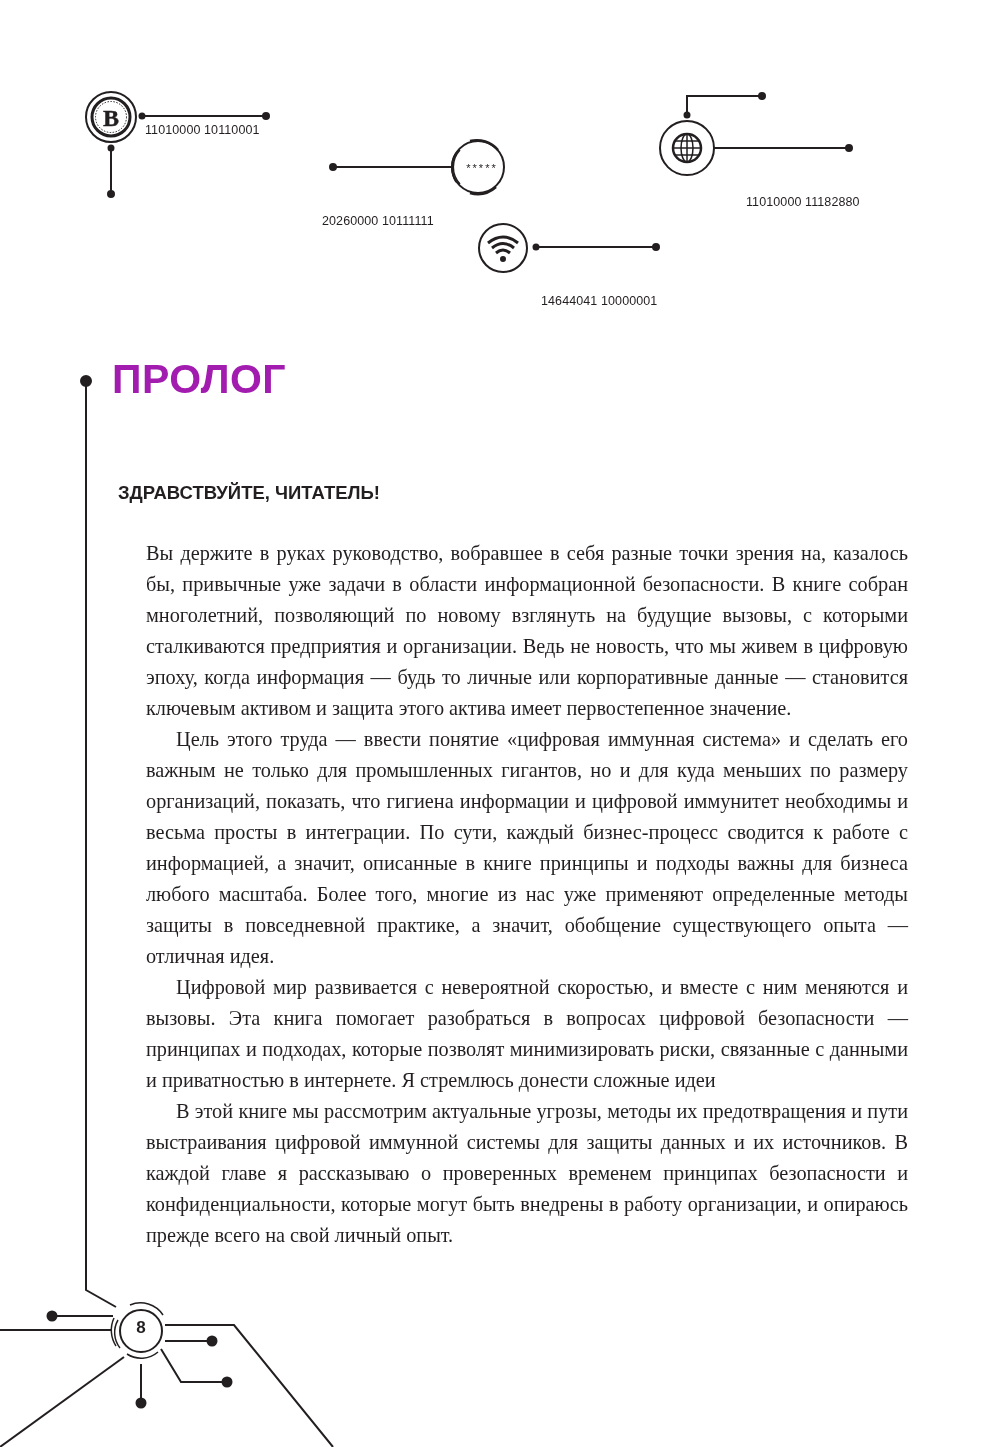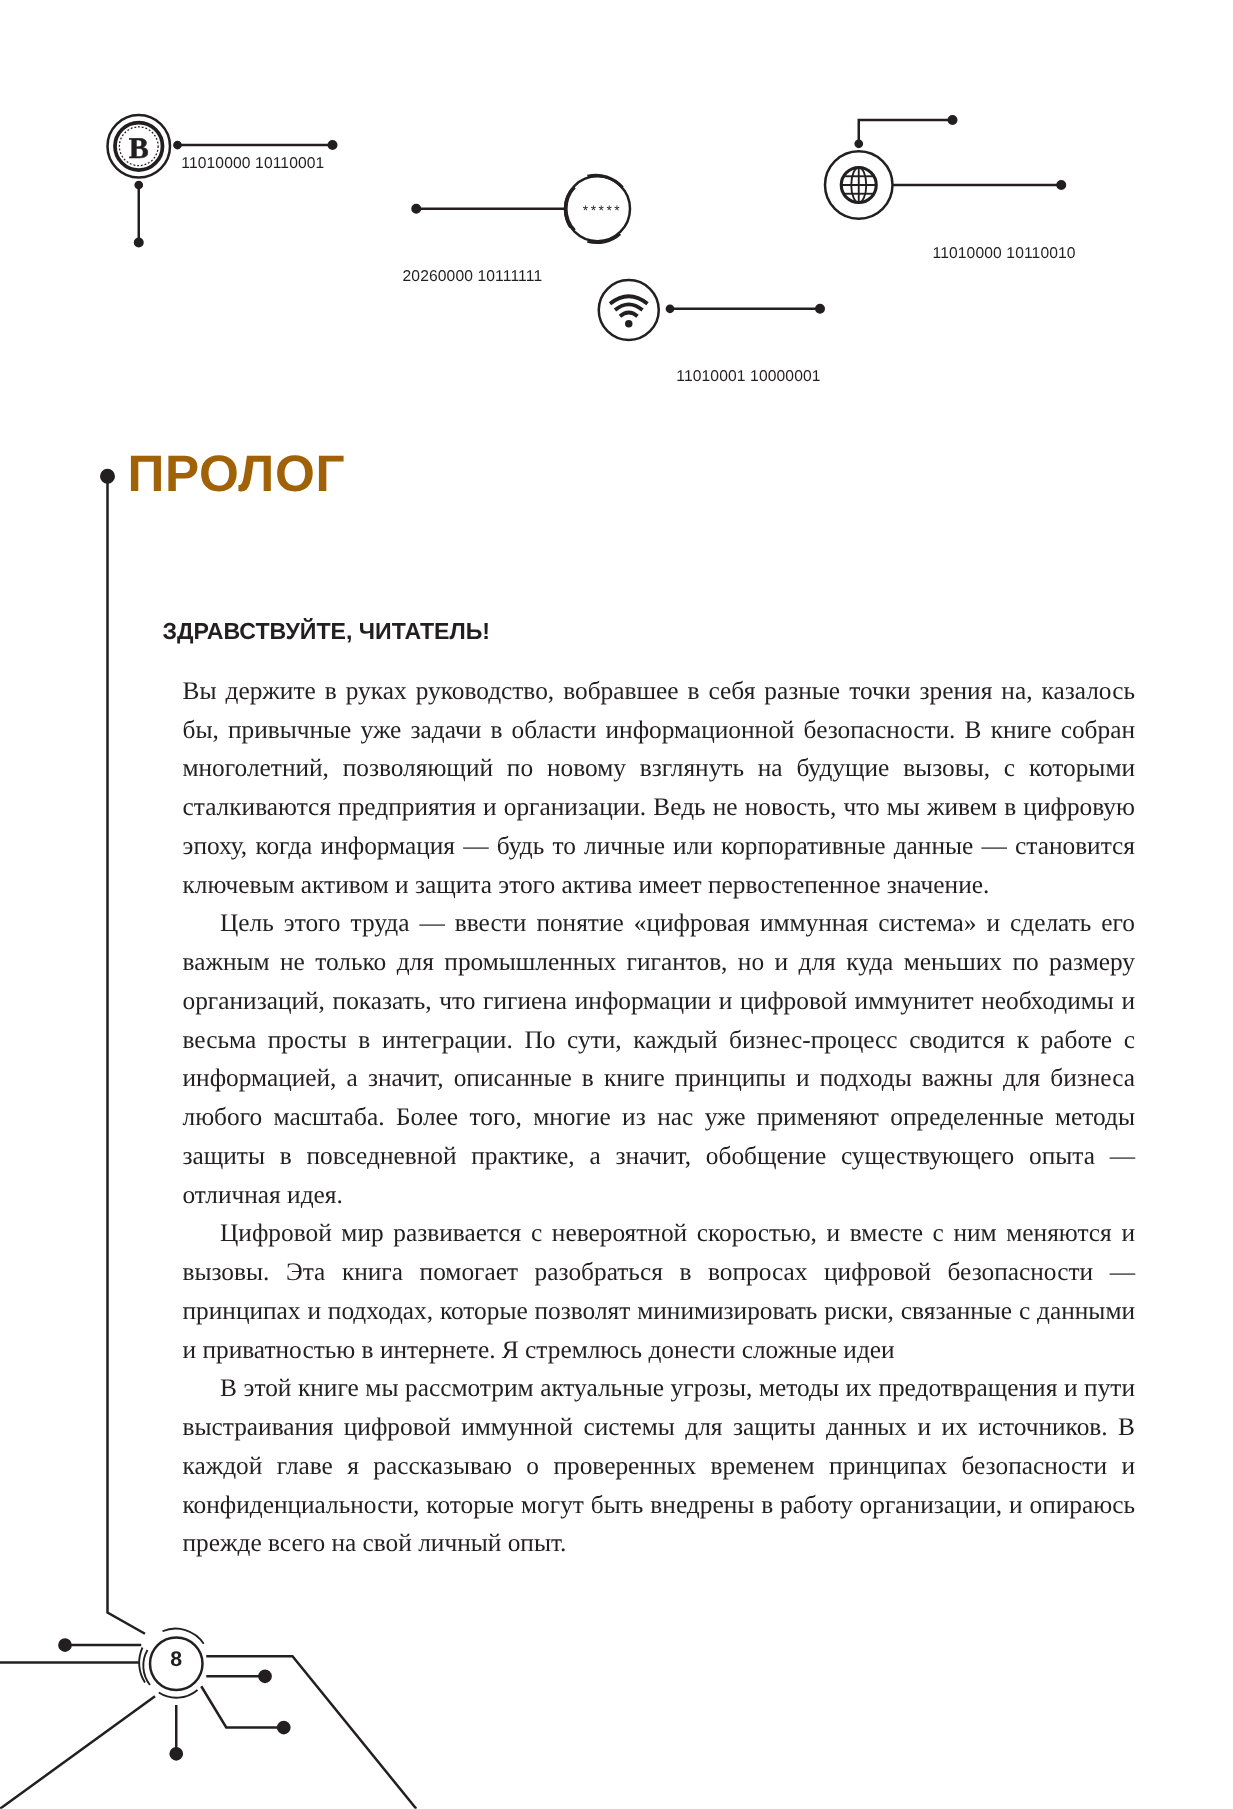--- a/index.html
+++ b/index.html
@@ -26,34 +26,34 @@
       position: absolute;
       font-family: "Liberation Sans", sans-serif;
       font-size: 12.5px;
       color: #231f20;
       letter-spacing: 0.1px;
       white-space: nowrap;
       margin-top: 36px;
     }
     .chapter-title {
       position: absolute;
-      left: 102px;
+      left: 112px;
       top: 356px;
       margin: 0;
       font-family: "Liberation Sans", sans-serif;
       font-weight: 700;
       font-size: 41px;
       letter-spacing: 0.5px;
-      color: #a16207;
+      color: #a21caf;
     }
     .subtitle {
       position: absolute;
       left: 118px;
       top: 482px;
-      margin: 12px;
+      margin: 0;
       font-family: "Liberation Sans", sans-serif;
       font-weight: 700;
       font-size: 18.5px;
       color: #231f20;
     }
     .body-text {
       position: absolute;
       left: 118px;
       top: 538px;
       width: 762px;
@@ -167,22 +167,22 @@
       <circle cx="212" cy="1341" r="4.5" fill="#231f20"></circle>
 
       <polyline points="161,1349 181,1382 227,1382"></polyline>
       <circle cx="227" cy="1382" r="4.5" fill="#231f20"></circle>
     </g>
   </g>
 </svg>
 
 <div class="binary" style="left:145px; top:87px;">11010000 10110001</div>
 <div class="binary" style="left:322px; top:178px;">20260000 10111111</div>
-<div class="binary" style="left:746px; top:159px;">11010000 10110010</div>
-<div class="binary" style="left:541px; top:258px;">11010001 10000001</div>
+<div class="binary" style="left:746px; top:159px;">11010000 11182880</div>
+<div class="binary" style="left:541px; top:258px;">14644041 10000001</div>
 
 <h1 class="chapter-title">ПРОЛОГ</h1>
 <h2 class="subtitle">ЗДРАВСТВУЙТЕ, ЧИТАТЕЛЬ!</h2>
 
 <div class="body-text">
   <p>Вы держите в руках руководство, вобравшее в себя разные точки зрения на, казалось бы, привычные уже задачи в области информационной безопасности. В книге собран многолетний, позволяющий по новому взглянуть на будущие вызовы, с которыми сталкиваются предприятия и организации. Ведь не новость, что мы живем в цифровую эпоху, когда информация — будь то личные или корпоративные данные — становится ключевым активом и защита этого актива имеет первостепенное значение.</p>
   <p class="indent">Цель этого труда — ввести понятие «цифровая иммунная система» и сделать его важным не только для промышленных гигантов, но и для куда меньших по размеру организаций, показать, что гигиена информации и цифровой иммунитет необходимы и весьма просты в интеграции. По сути, каждый бизнес-процесс сводится к работе с информацией, а значит, описанные в книге принципы и подходы важны для бизнеса любого масштаба. Более того, многие из нас уже применяют определенные методы защиты в повседневной практике, а значит, обобщение существующего опыта — отличная идея.</p>
   <p class="indent">Цифровой мир развивается с невероятной скоростью, и вместе с ним меняются и вызовы. Эта книга помогает разобраться в вопросах цифровой безопасности — принципах и подходах, которые позволят минимизировать риски, связанные с данными и приватностью в интернете. Я стремлюсь донести сложные идеи</p>
   <p class="indent">В этой книге мы рассмотрим актуальные угрозы, методы их предотвращения и пути выстраивания цифровой иммунной системы для защиты данных и их источников. В каждой главе я рассказываю о проверенных временем принципах безопасности и конфиденциальности, которые могут быть внедрены в работу организации, и опираюсь прежде всего на свой личный опыт.</p>
 </div>

